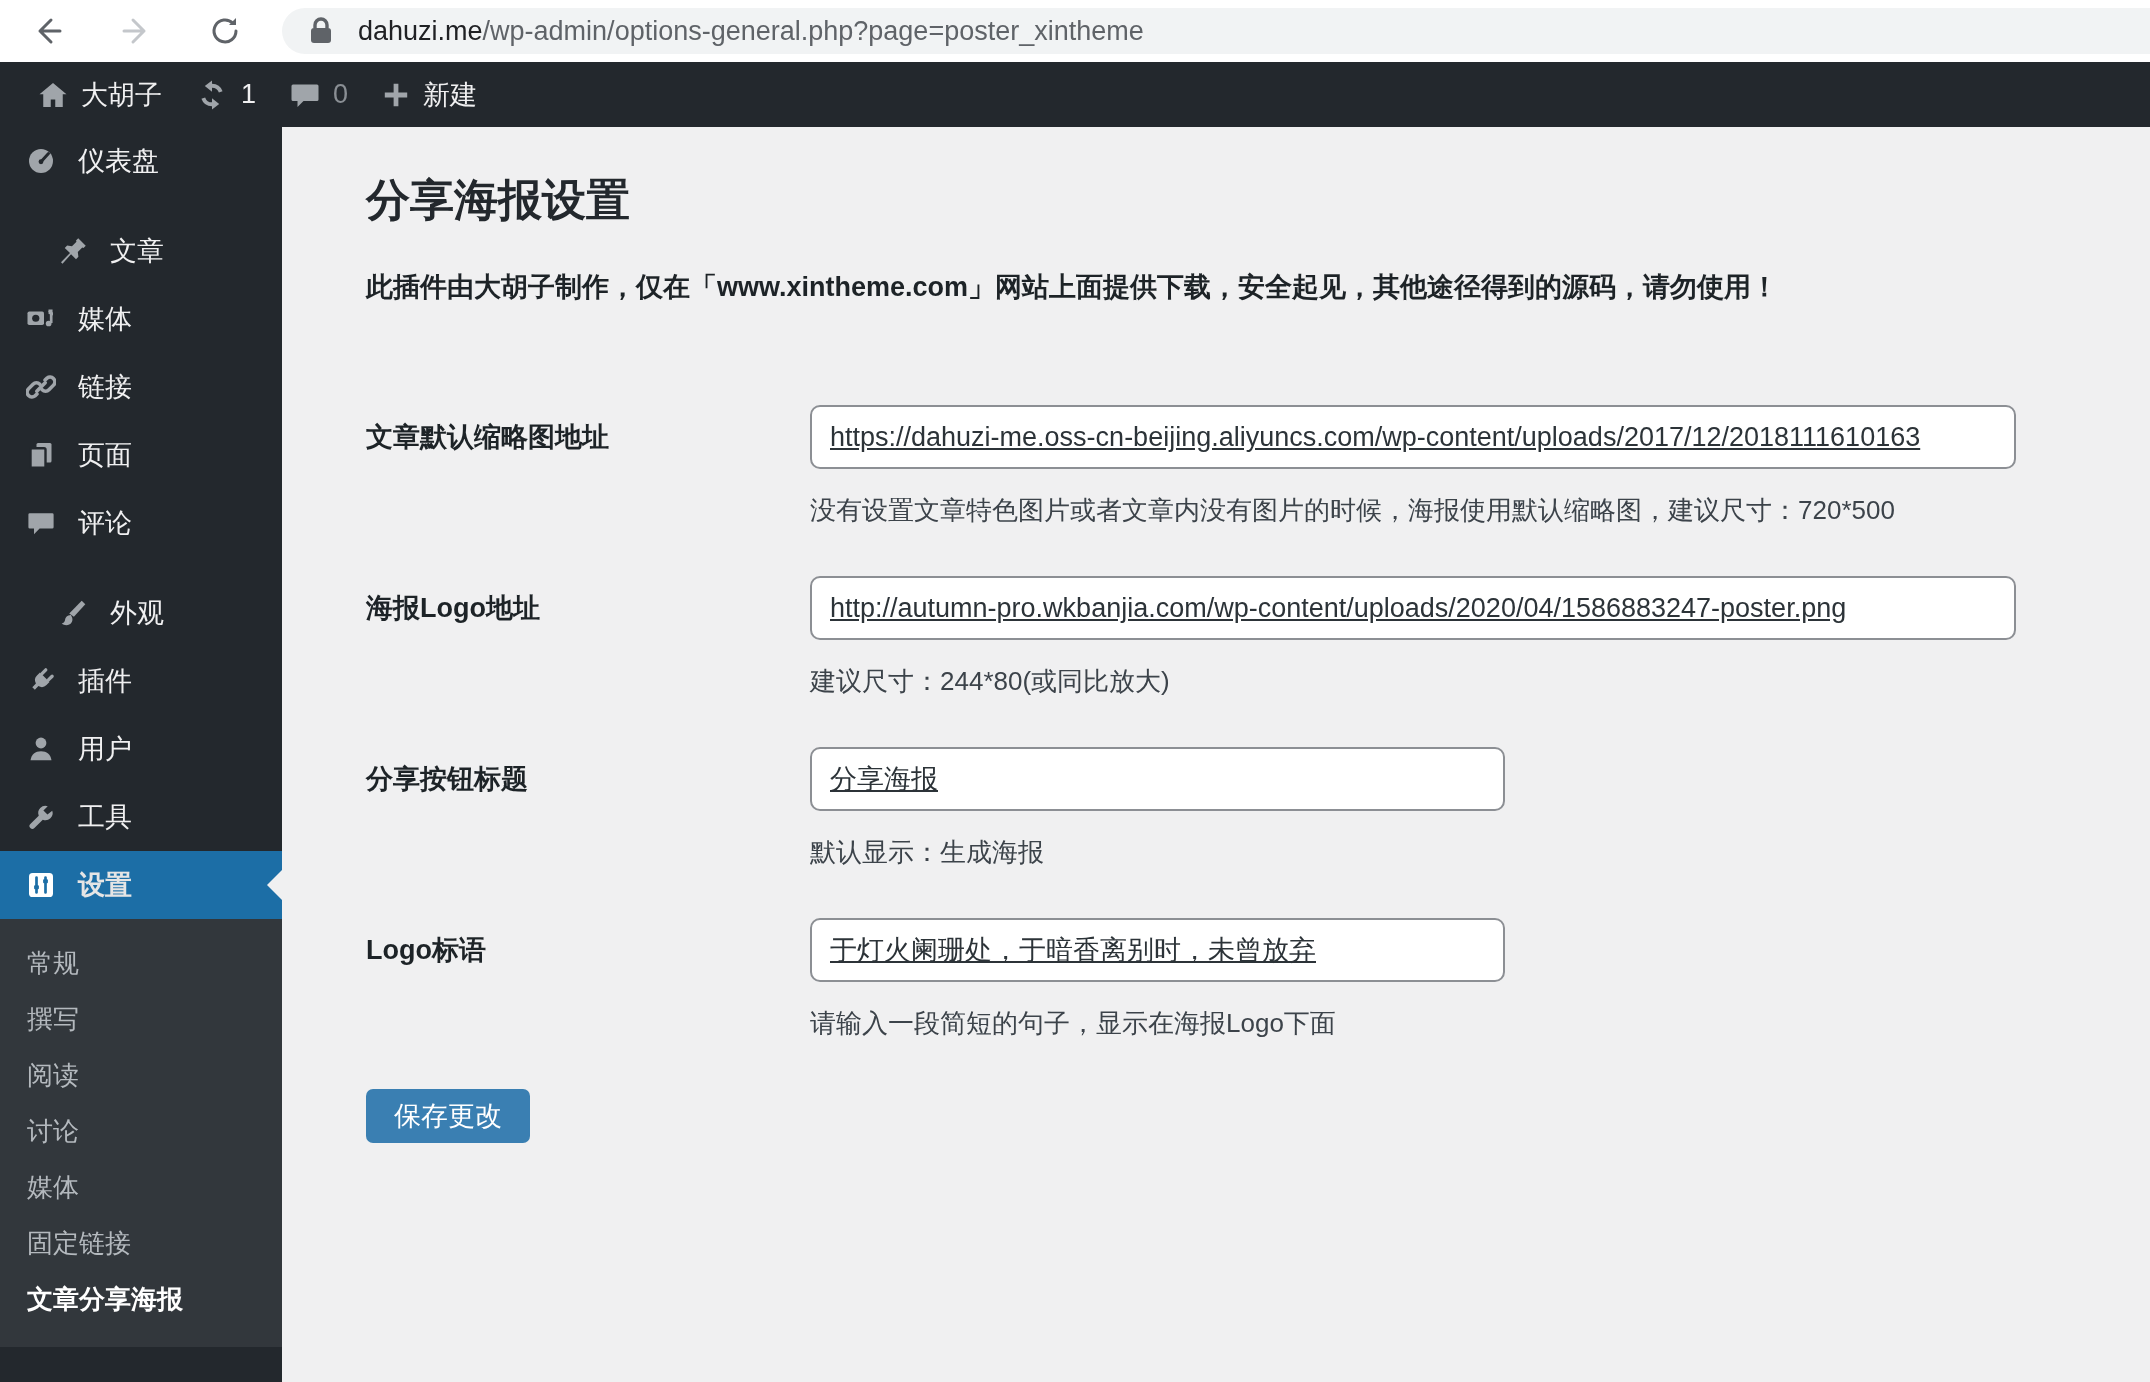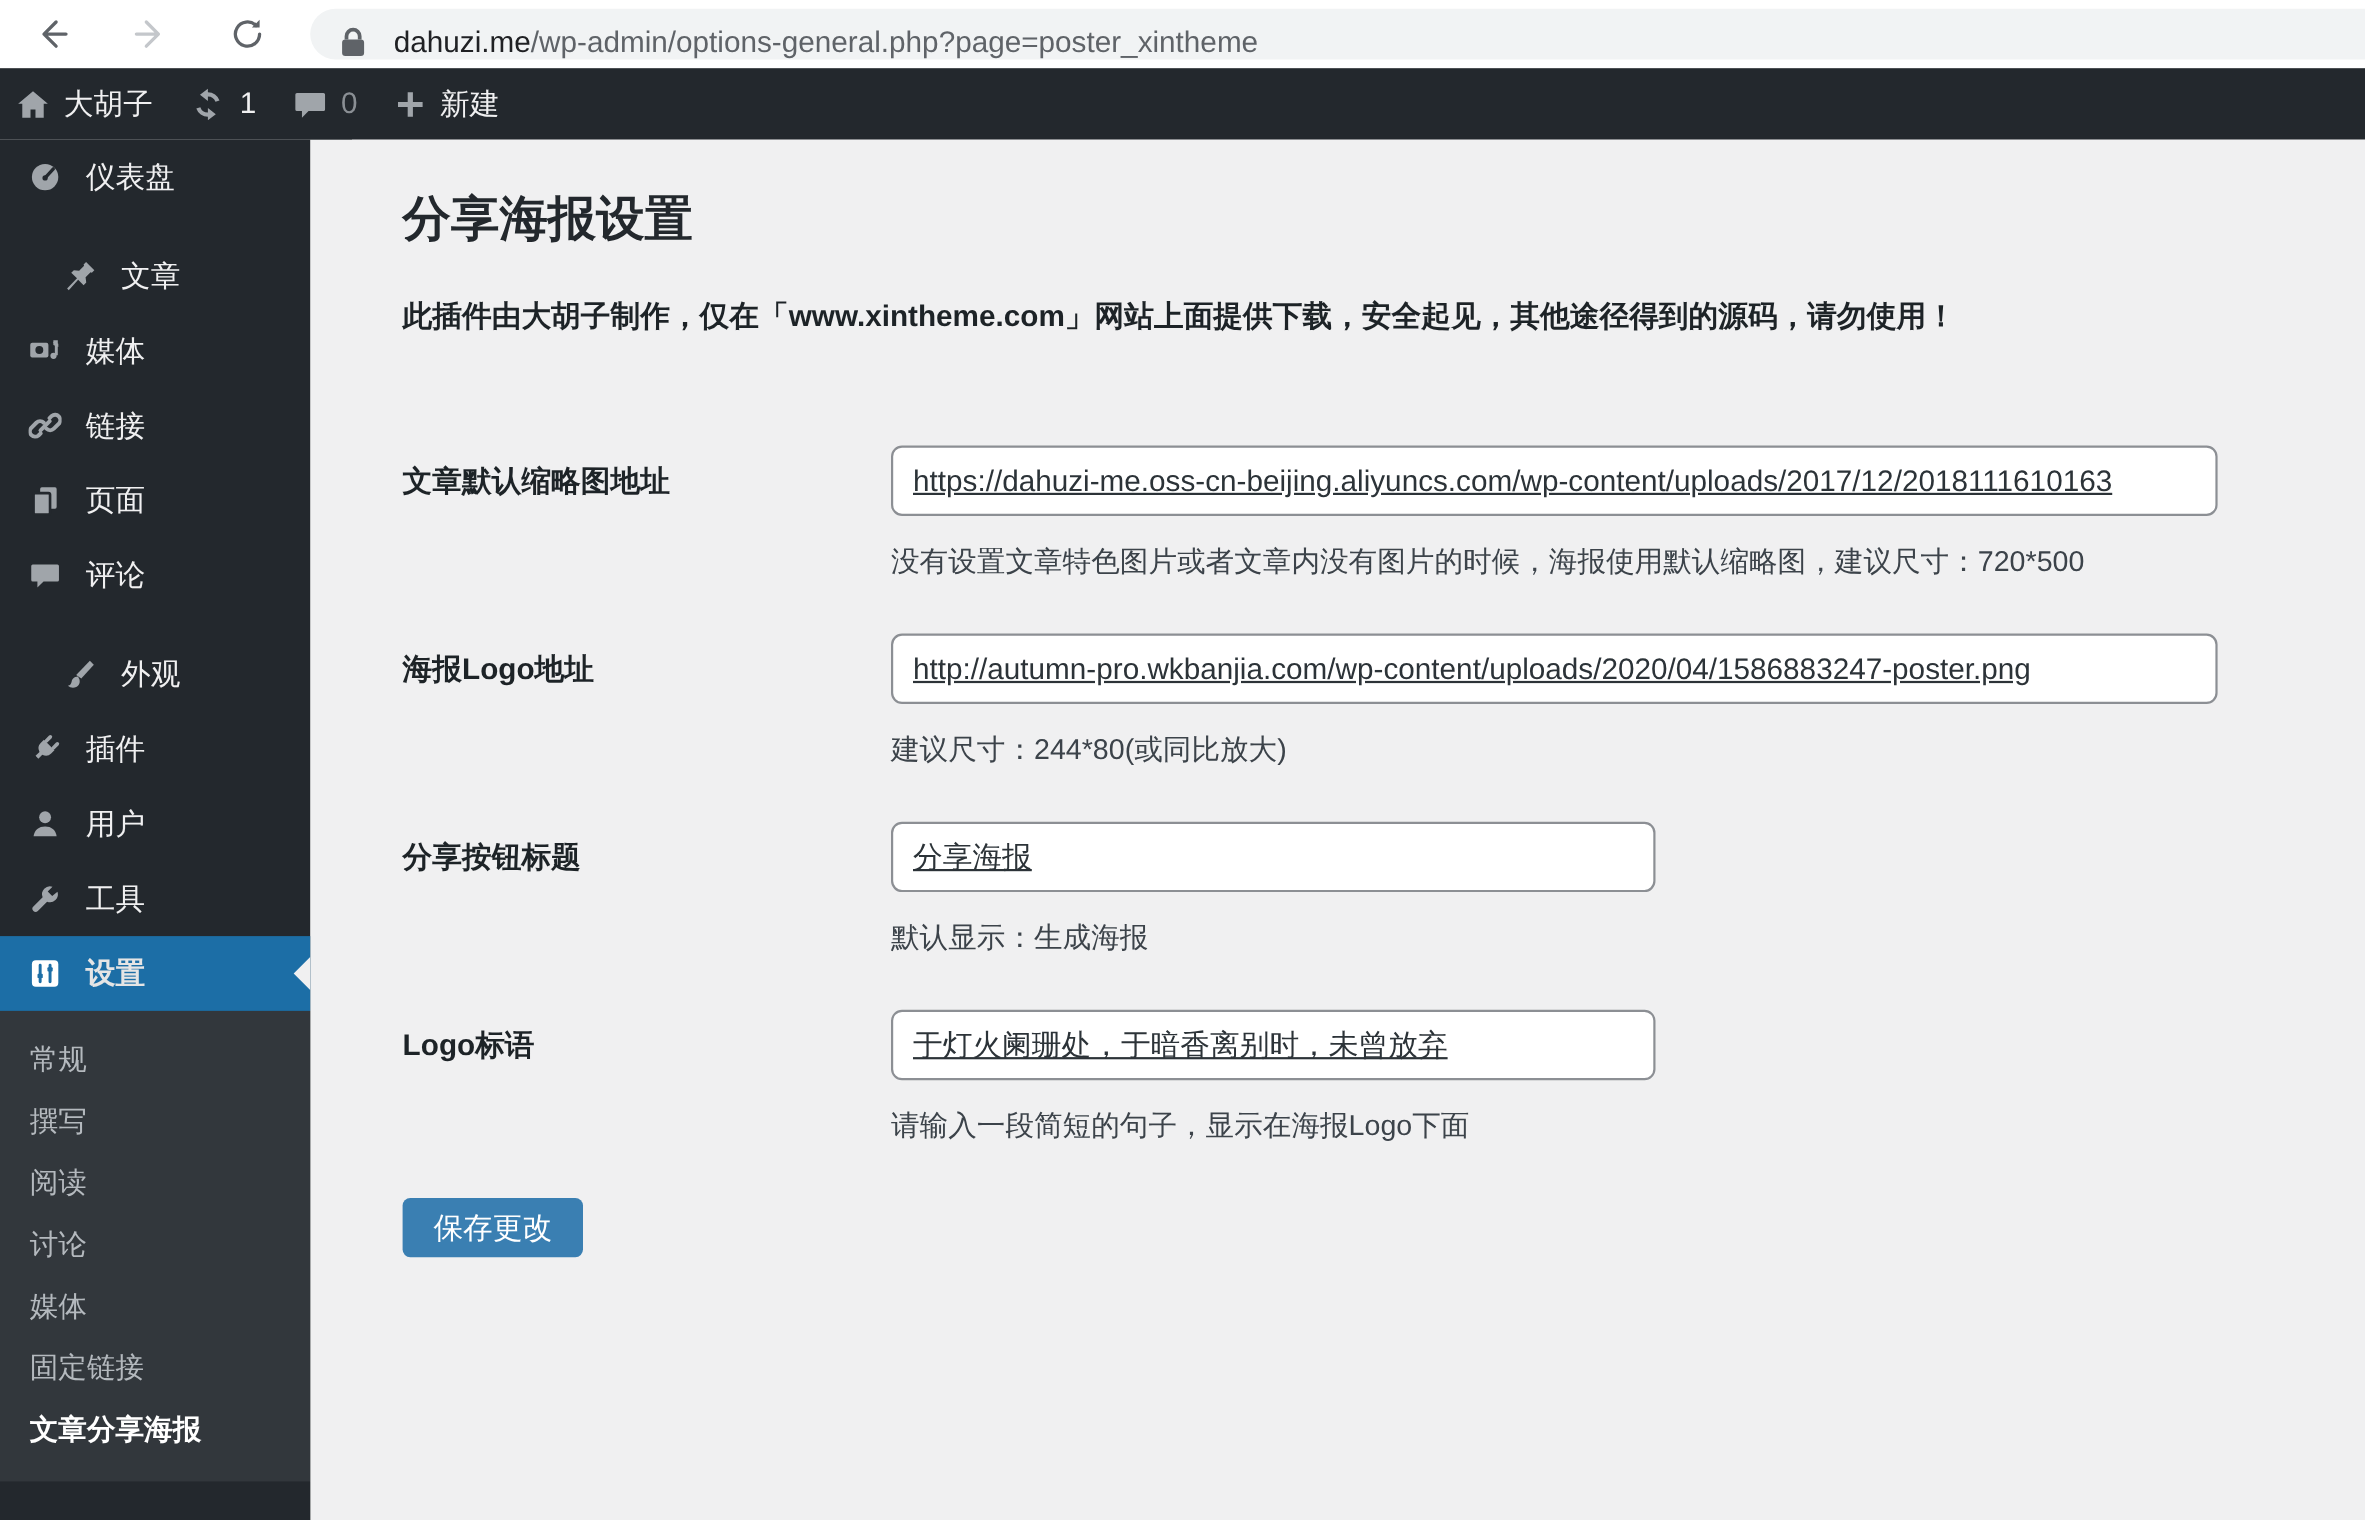--- a/index.html
+++ b/index.html
@@ -14,36 +14,36 @@
     position:absolute;top:0;left:0;width:2150px;height:62px;
     background:#ffffff;display:flex;align-items:center;
   }
   .nav-ico{width:34px;height:34px;flex:0 0 auto;display:flex;align-items:center;justify-content:center;}
   .nav-ico svg{display:block;}
   .back-ico{margin-left:30px;}
   .fwd-ico{margin-left:56px;}
   .reload-ico{margin-left:54px;}
   .address-pill{
     margin-left:40px;flex:1 1 auto;height:46px;background:#f1f3f4;
-    border-radius:23px 0 0 23px;display:flex;align-items:flex-end;min-width:0;
+    border-radius:23px 0 0 23px;display:flex;align-items:center;min-width:0;
   }
   .lock-ico{margin-left:26px;flex:0 0 auto;display:flex;}
   .url-text{margin-left:24px;font-size:27px;color:#5f6368;white-space:nowrap;overflow:hidden;}
   .url-text .host{color:#202124;}
   
   .admin-bar{
     position:absolute;top:62px;left:0;width:2150px;height:65px;background:#23282d;
     display:flex;align-items:center;color:#eeeeee;font-size:27px;
   }
   .ab-item{display:flex;align-items:center;height:100%;padding:0 17px;cursor:pointer;}
   .ab-item svg{display:block;}
   .ab-label{margin-left:13px;color:#f0f0f1;}
   .ab-count{margin-left:13px;color:#f0f0f1;}
   .ab-count.muted{color:#8a8f94;}
-  .ab-home{padding-left:15px;text-align:right;}
+  .ab-home{padding-left:38px;text-align:right;}
   
   .sidebar{
     position:absolute;top:127px;left:0;width:282px;height:1255px;
     background:#23282d;display:flex;flex-direction:column;
   }
   .menu-item{
     position:relative;display:flex;align-items:center;height:68px;flex:0 0 auto;
     color:#f0f0f1;font-size:27px;cursor:pointer;
   }
   .menu-item .mi-ico{width:30px;height:30px;margin-left:26px;flex:0 0 auto;display:flex;align-items:center;justify-content:center;}

